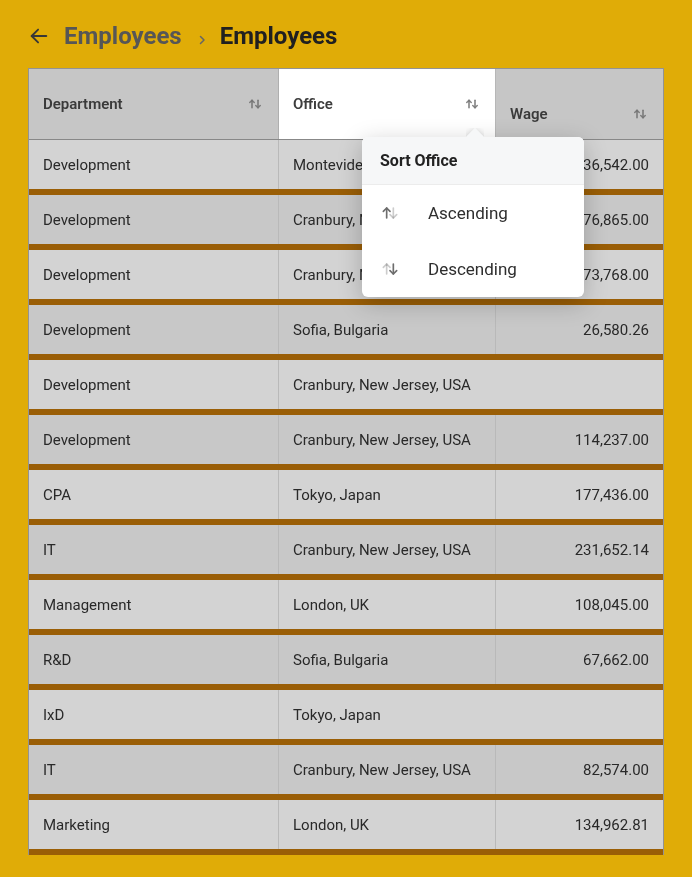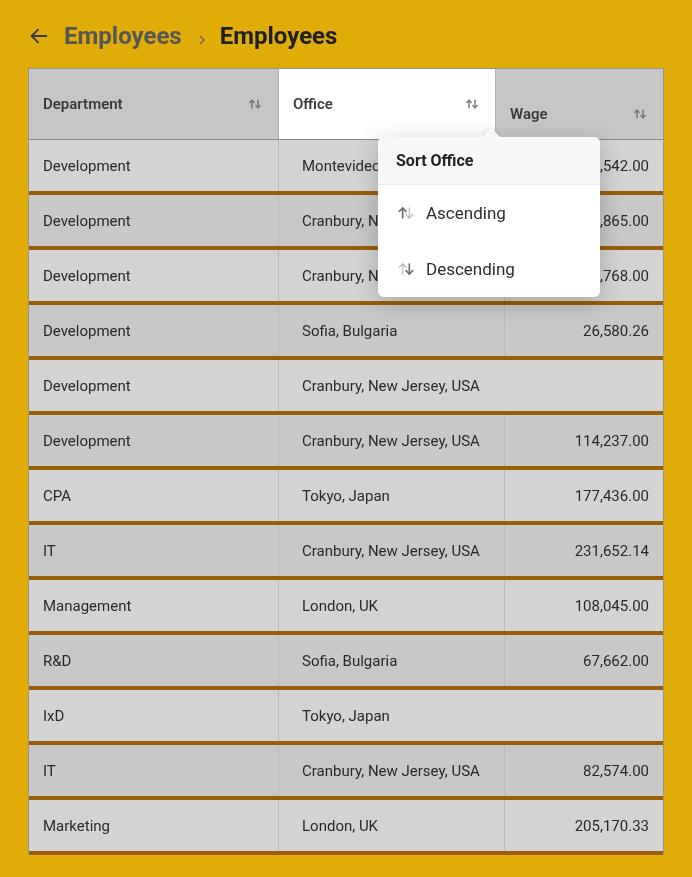--- a/index.html
+++ b/index.html
@@ -89,44 +89,43 @@
     height: 18px;
     color: #7a7a7a;
   }
   .col-dept   { width: 250px; }
   .col-office { width: 217px; }
   .col-wage   { flex: 1; }
 
   .tbody { }
   .trow {
     display: flex;
-    border-bottom: 4px solid #a16207;
+    border-bottom: 6px solid #a16207;
     height: 55px;
     font-size: 15px;
     color: #2b2b2b;
-    gap: 9px;
   }
   .trow:nth-child(odd)  { background: #dcdcdc; }
   .trow:nth-child(even) { background: #d1d1d1; }
   .td {
     padding: 0 14px;
     display: flex;
     align-items: center;
     border-right: 1px solid #c1c1c1;
     overflow: hidden;
     white-space: nowrap;
   }
   .td:last-child { border-right: none; }
   .td-wage { justify-content: flex-end; }
 
   
   .popover {
     position: absolute;
     top: 137px;
-    left: 378px;
+    left: 362px;
     width: 222px;
     background: #fff;
     border-radius: 6px;
     box-shadow: 0 6px 24px rgba(0,0,0,0.22);
     z-index: 30;
   }
   .popover-caret {
     position: absolute;
     top: -9px;
     left: 104px;
@@ -150,21 +149,21 @@
     font-size: 16px;
     font-weight: 700;
     color: #222;
     border-bottom: 1px solid #ececec;
     background: #f6f7f8;
     border-radius: 6px 6px 0 0;
   }
   .popover-item {
     display: flex;
     align-items: flex-start;
-    gap: 10px;
+    gap: 28px;
     padding: 18px 18px;
     font-size: 17px;
     color: #2e2e2e;
     cursor: pointer;
   }
   .pi-icon {
     width: 20px;
     height: 20px;
     color: #6d6d6d;
     display: flex;
@@ -285,21 +284,21 @@
           <div class="td col-office">Tokyo, Japan</div>
         </div>
         <div class="trow">
           <div class="td col-dept">IT</div>
           <div class="td col-office">Cranbury, New Jersey, USA</div>
           <div class="td col-wage td-wage">82,574.00</div>
         </div>
         <div class="trow">
           <div class="td col-dept">Marketing</div>
           <div class="td col-office">London, UK</div>
-          <div class="td col-wage td-wage">205,170.33</div>
+          <div class="td col-wage td-wage">134,962.81</div>
         </div>
       </div>
   </div>
 
   <div class="scrim"></div>
 
   <div class="popover">
     <div class="popover-caret"></div>
     <div class="popover-header">Sort Office</div>
     <div class="popover-item">

